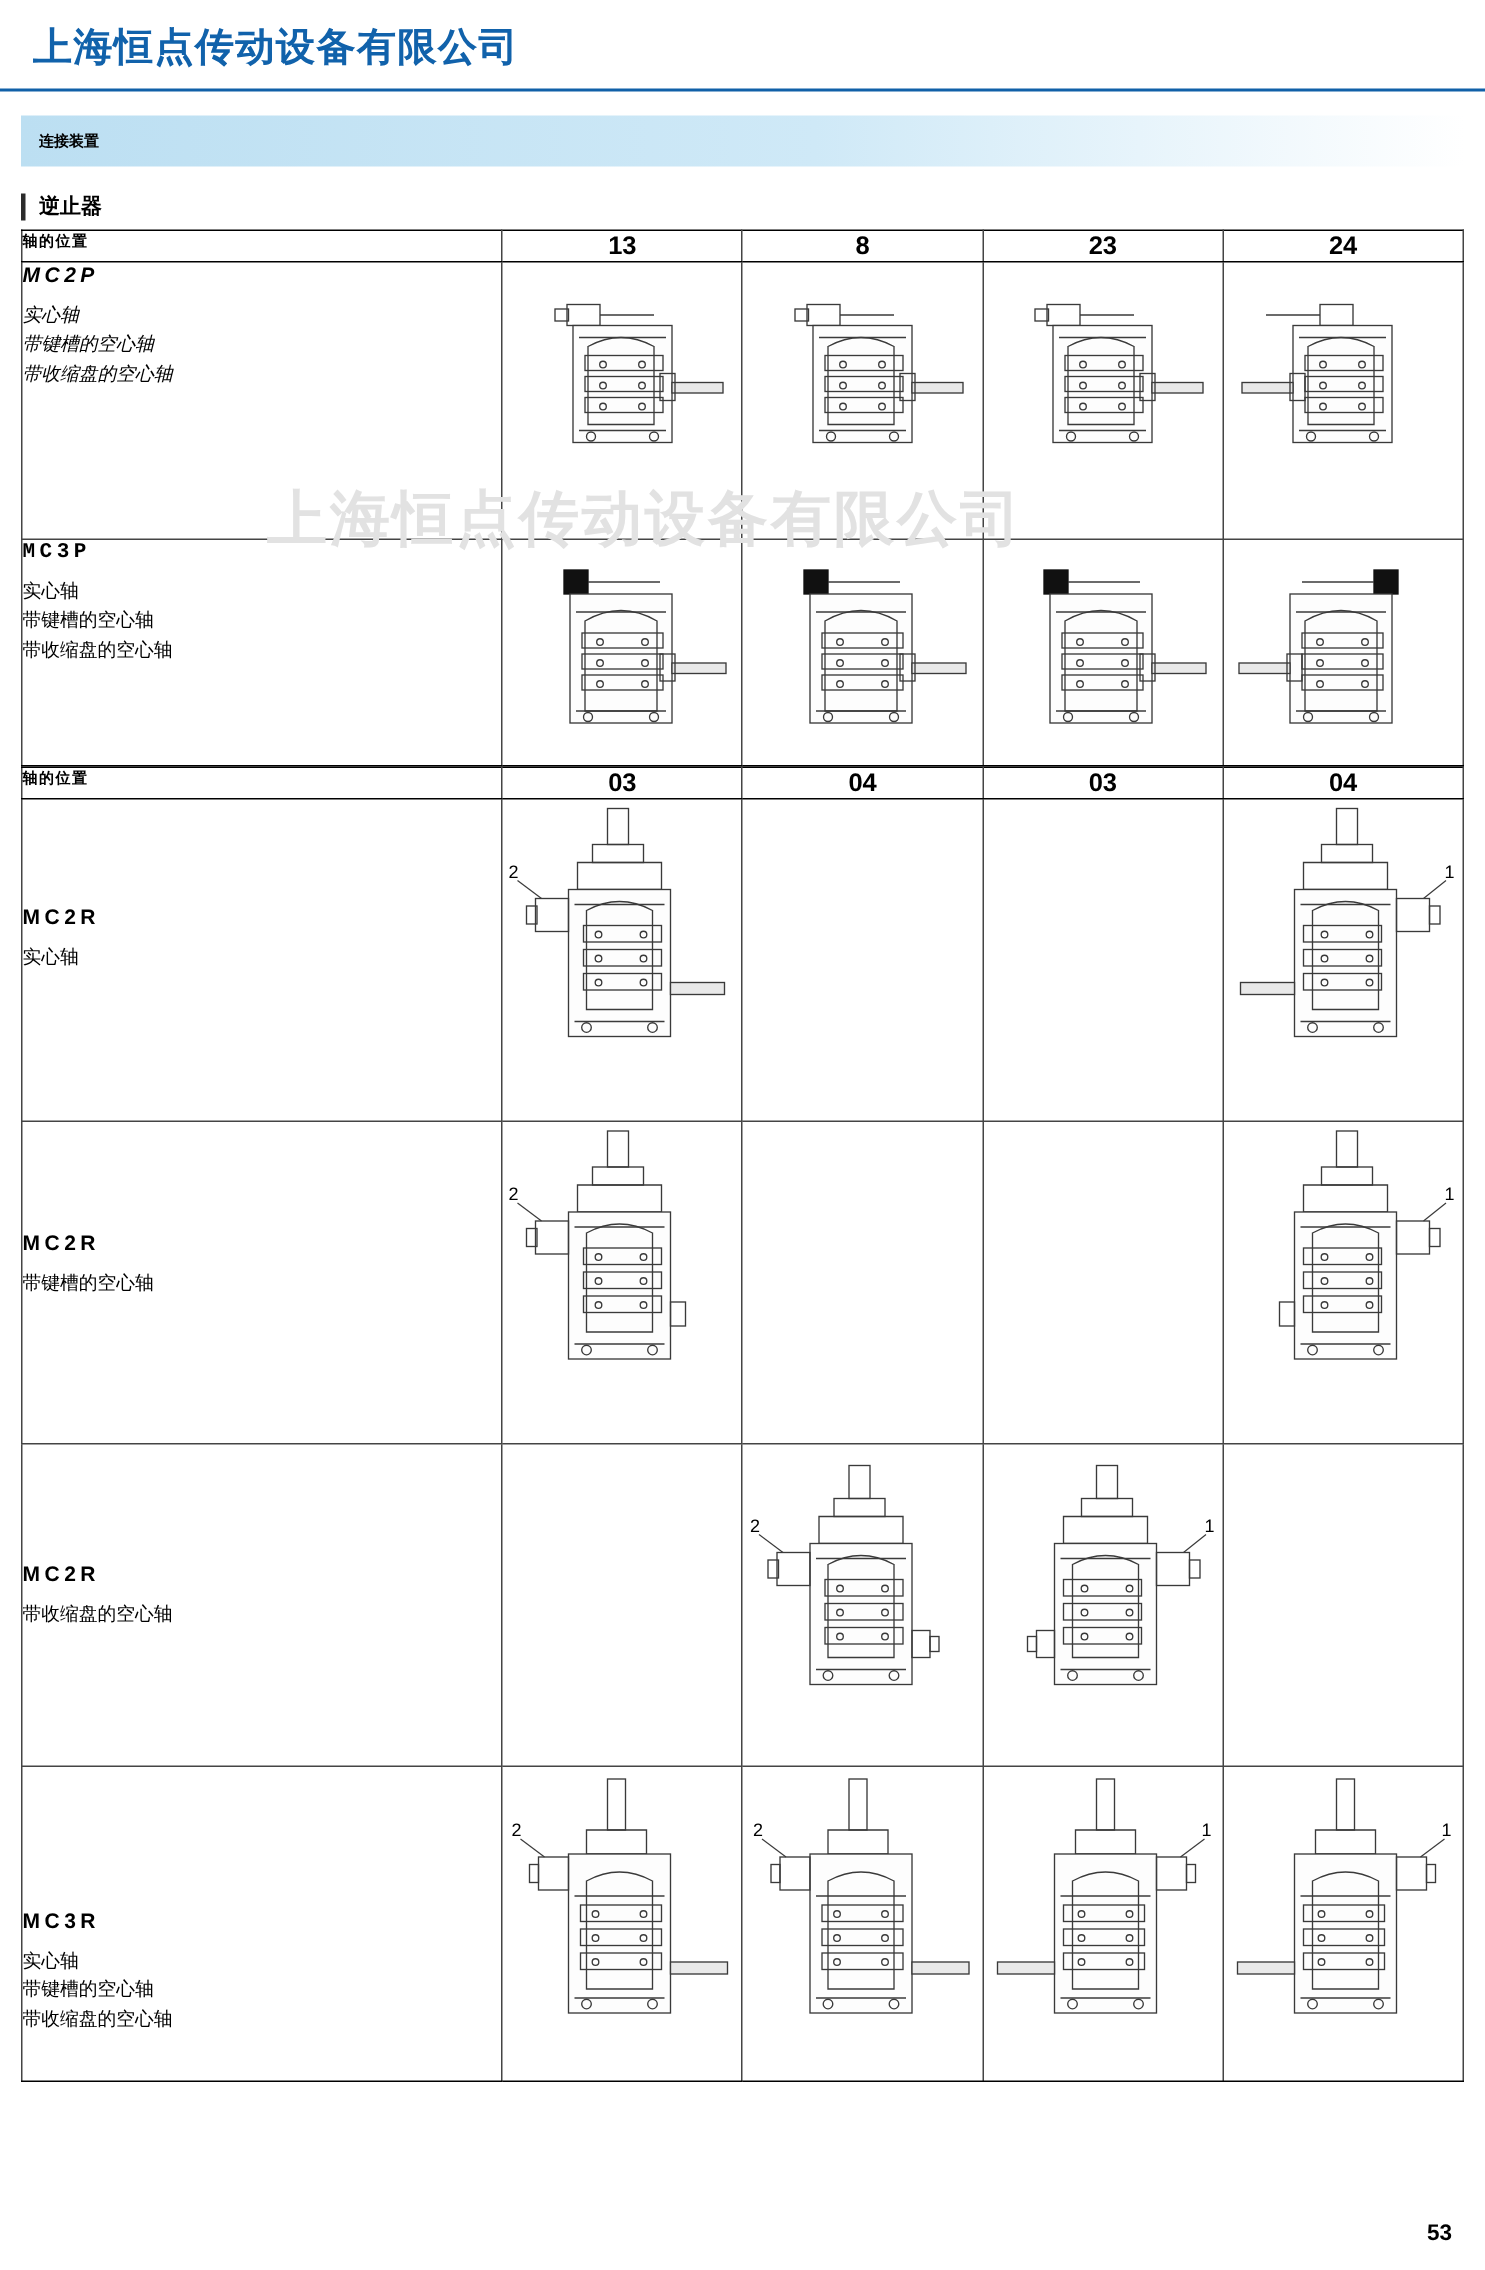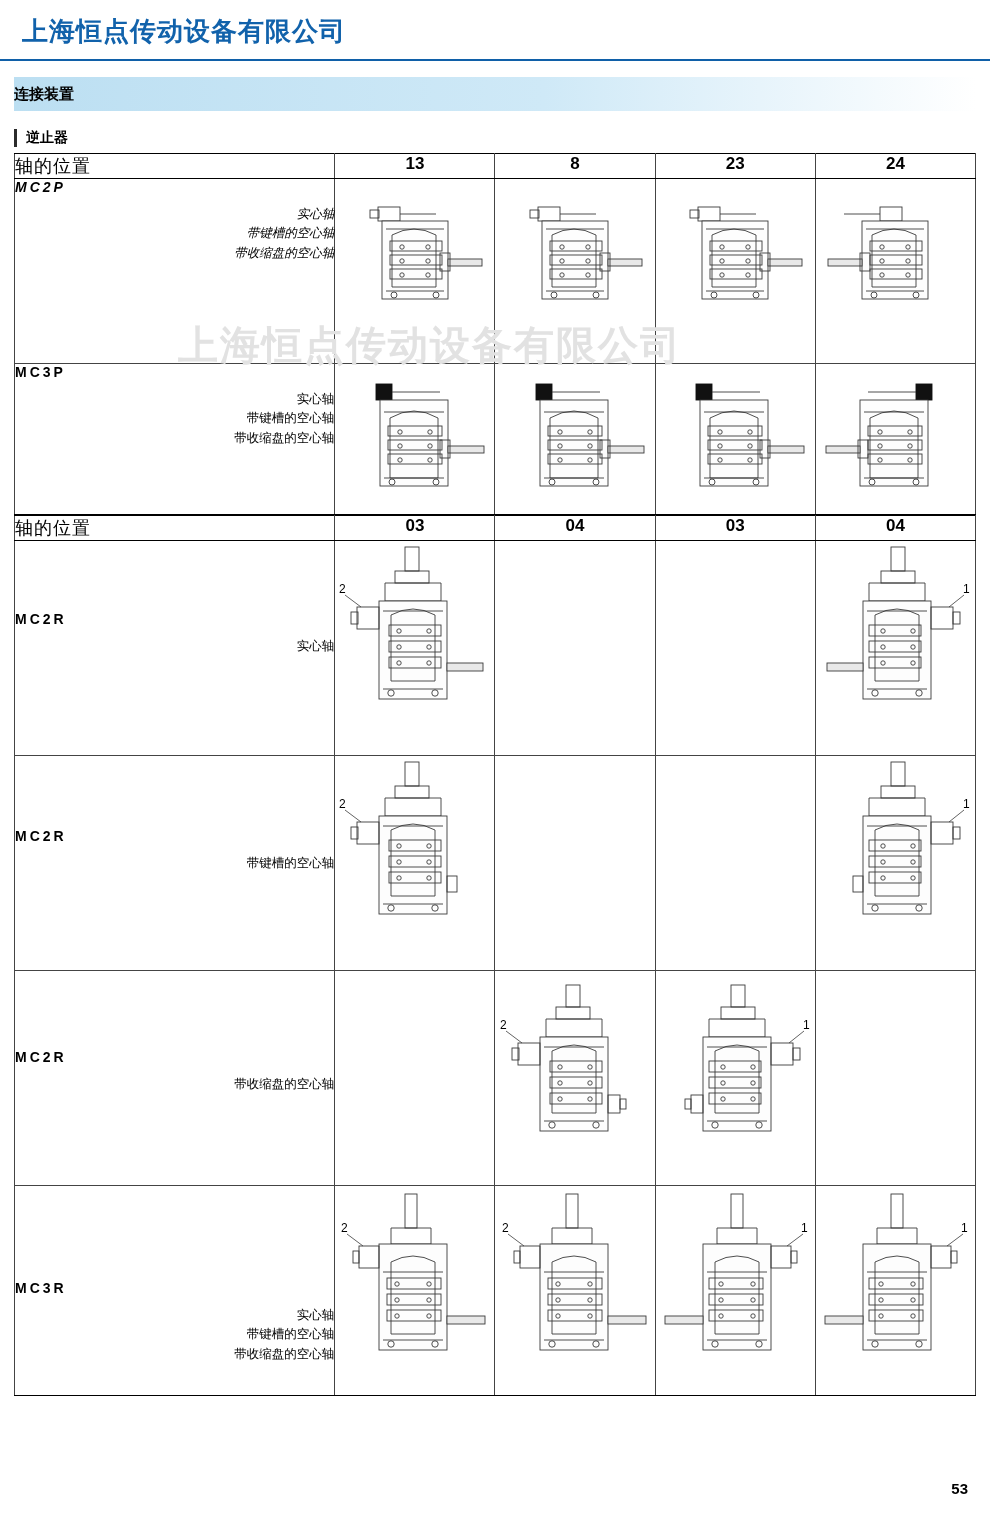--- a/index.html
+++ b/index.html
@@ -41,21 +41,22 @@
     letter-spacing: 1px;
   }
 
   
   .section-bar {
     margin: 16px 14px 0 14px;
     height: 34px;
     background: linear-gradient(to right, #bcdff2 0%, #cfe9f7 55%, #ffffff 100%);
     display: flex;
     align-items: center;
-    font-size: 15px;
+    padding-left: 12px;
+    font-size: 10px;
     font-weight: bold;
     color: #000;
   }
 
   .subsection {
     margin: 18px 0 6px 14px;
     font-size: 14px;
     font-weight: bold;
     padding-left: 9px;
     border-left: 3px solid #2b2b2b;
@@ -78,22 +79,22 @@
     position: relative;
   }
   .col-label { width: 320px; }
   .col-cell  { width: 160px; }
 
   .hdr-row td {
     border-top: 1.5px solid #000;
     border-bottom: 1.5px solid #000;
   }
   .hdr-label {
-    font-size: 18px;
-    font-weight: normal;
+    font-size: 10px;
+    font-weight: bold;
     padding: 9px 0 9px 10px;
     letter-spacing: 1px;
   }
   .hdr-num {
     font-size: 17px;
     font-weight: bold;
     text-align: center;
     padding: 8px 0;
   }
 
@@ -102,21 +103,20 @@
   }
   .model {
     font-size: 14px;
     font-weight: bold;
     letter-spacing: 3px;
     margin-bottom: 10px;
   }
   .sub {
     font-size: 12.5px;
     line-height: 1.55;
-    text-align: right;
   }
   .thick-bottom td { border-bottom: 1.5px solid #000; }
 
   .drawcell {
     text-align: center;
     vertical-align: middle;
     padding: 6px 2px;
   }
   .drawcell svg { display: block; margin: 0 auto; }
 
@@ -279,21 +279,21 @@
               <circle cx="88" cy="68" r="2.2"></circle>
           <circle cx="62" cy="82" r="2.2"></circle>
               <circle cx="88" cy="82" r="2.2"></circle>
           <circle cx="62" cy="96" r="2.2"></circle>
               <circle cx="88" cy="96" r="2.2"></circle>
         </g>
       </svg>
     </td>
   </tr>
 
-  <tr class="thick-bottom" style="height:118px;">
+  <tr class="thick-bottom" style="height:118px;font-family:Liberation Mono, monospace;">
     <td class="cell-label">
       <div class="model">MC3P</div>
       <div class="sub">实心轴</div>
       <div class="sub">带键槽的空心轴</div>
       <div class="sub">带收缩盘的空心轴</div>
     </td>
     <td class="drawcell">
       <svg width="150" height="150" viewBox="0 0 150 150">
         <g fill="none" stroke="#3a3a3a" stroke-width="0.9">
           <rect x="36" y="20" width="16" height="16" fill="#111" stroke="#111"></rect>

